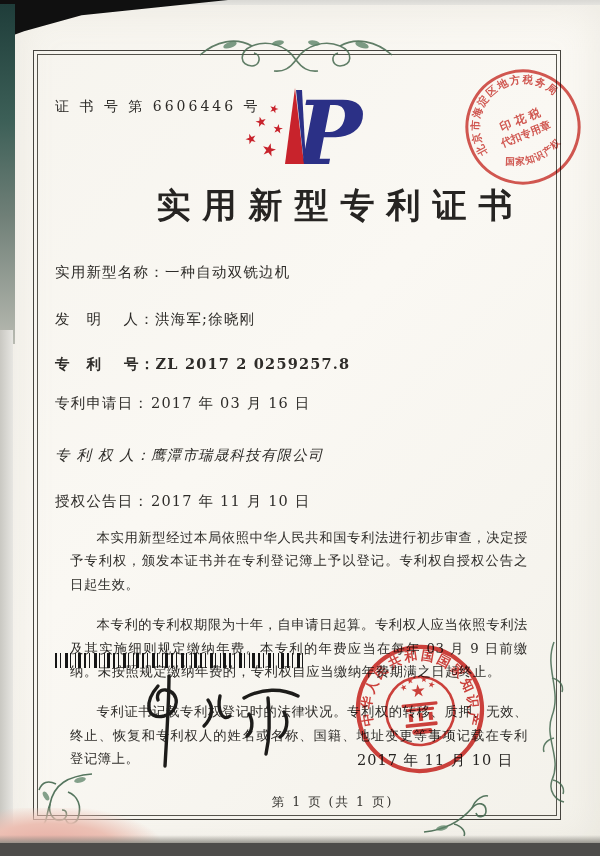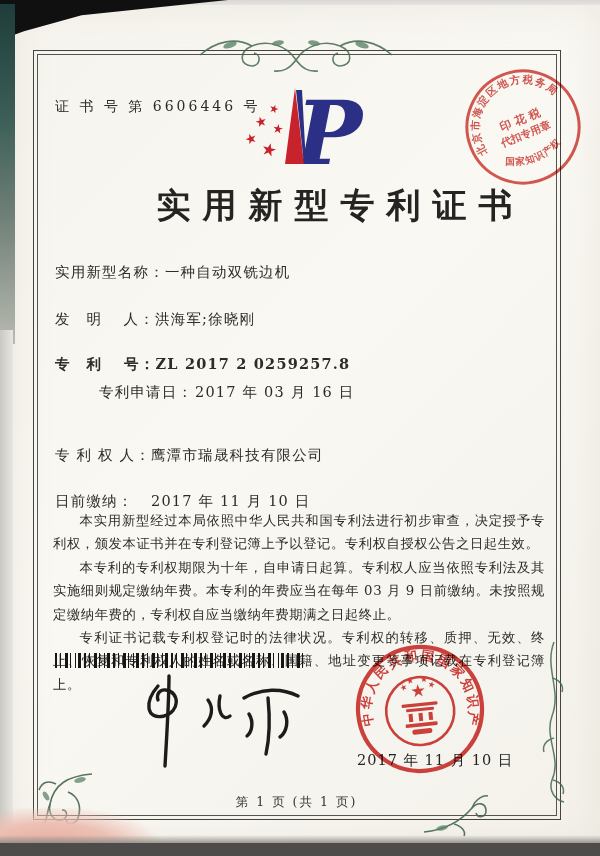--- a/index.html
+++ b/index.html
@@ -24,40 +24,40 @@
 
   
   .frame{left:33px;top:50px;width:526px;height:768px;border:1.6px solid #45433e;}
   .frame::before{content:'';position:absolute;inset:3px;border:1px solid #55534c;}
 
   .cert-no{left:55px;top:98px;font-size:14px;letter-spacing:3px;color:#2d2b28;}
   .title{left:33px;top:183px;width:527px;text-align:center;font-size:34px;font-weight:bold;
     letter-spacing:12px;color:#262422;padding-left:44px;}
 
   .field{left:55px;width:470px;font-size:14.5px;color:#2e2c29;letter-spacing:1.2px;white-space:nowrap;}
-  .f0{top:263px;} .f1{top:310px;} .f2{top:355px;font-weight:bold;} .f3{top:383px;margin-left:44px;} .f4{top:446px;} .f5{top:492px;}
+  .f0{top:263px;} .f1{top:310px;} .f2{top:355px;font-weight:bold;} .f3{top:394px;} .f4{top:446px;font-style:italic;} .f5{top:492px;}
   .field .lab{display:inline-block;min-width:96px;}
 
   .body-text{left:53px;top:509px;width:492px;font-size:13.3px;line-height:23.4px;color:#2e2c29;
     text-align:justify;letter-spacing:.6px;}
-  .body-text p{margin:0;text-indent:2em;}
+  .body-text p{margin:17px;text-indent:2em;}
 
   .barcode{left:55px;top:653px;width:248px;height:15px;
     background-image:repeating-linear-gradient(90deg,
       #161616 0 2px,transparent 2px 5px,#161616 5px 6px,transparent 6px 10px,
       #161616 10px 13px,transparent 13px 15px,#161616 15px 16px,transparent 16px 20px,
       #161616 20px 21px,transparent 21px 23px,#161616 23px 26px,transparent 26px 29px);}
 
   .director{left:58px;top:694px;font-size:15px;line-height:27px;color:#2b2927;letter-spacing:2px;}
   .signature{left:128px;top:670px;}
 
   .seal-wrap{left:352px;top:641px;width:136px;height:136px;transform:rotate(-6deg);
     opacity:.9;mix-blend-mode:multiply;z-index:3;}
   .issue-date{left:357px;top:751px;font-size:14.5px;color:#262422;letter-spacing:1px;z-index:2;}
-  .footer{left:33px;top:794px;width:527px;text-align:center;font-size:12.5px;color:#363430;letter-spacing:2px;}
+  .footer{left:33px;top:794px;width:527px;text-align:center;font-size:12.5px;color:#363430;letter-spacing:2px;padding-left:36px;}
 
   .stamp-wrap{left:462px;top:66px;width:122px;height:122px;transform:rotate(-22deg);
     opacity:.88;mix-blend-mode:multiply;}
 
   .orn{pointer-events:none;}
 </style>
 </head>
 <body>
 
 <div class="page">
@@ -132,21 +132,21 @@
   <div class="abs field f2">
     <span class="lab">专　利　 号：</span><span>ZL 2017 2 0259257.8</span>
   </div>
   <div class="abs field f3">
     <span class="lab">专利申请日：</span><span>2017 年 03 月 16 日</span>
   </div>
   <div class="abs field f4">
     <span class="lab">专 利 权 人：</span><span>鹰潭市瑞晟科技有限公司</span>
   </div>
   <div class="abs field f5">
-    <span class="lab">日前缴纳：</span><span>2017 年 11 月 10 日</span>
+    <span class="lab">授权公告日：</span><span>2017 年 11 月 10 日</span>
   </div>
 
   <div class="abs body-text">
     <p>本实用新型经过本局依照中华人民共和国专利法进行初步审查，决定授予专利权，颁发本证书并在专利登记簿上予以登记。专利权自授权公告之日起生效。</p>
     <p>本专利的专利权期限为十年，自申请日起算。专利权人应当依照专利法及其实施细则规定缴纳年费。本专利的年费应当在每年 03 月 9 日前缴纳。未按照规定缴纳年费的，专利权自应当缴纳年费期满之日起终止。</p>
     <p>专利证书记载专利权登记时的法律状况。专利权的转移、质押、无效、终止、恢复和专利权人的姓名或名称、国籍、地址变更等事项记载在专利登记簿上。</p>
   </div>
 
   <div class="abs barcode"></div>
 

